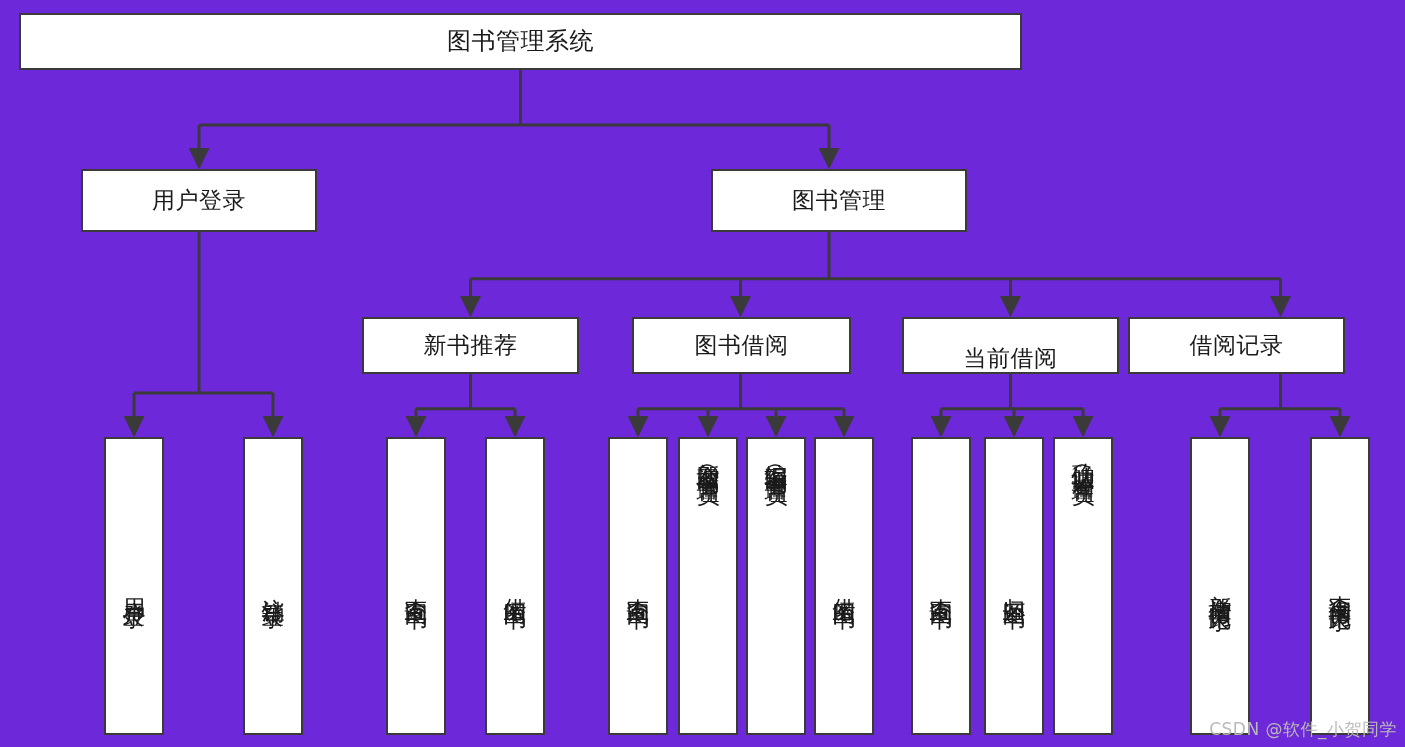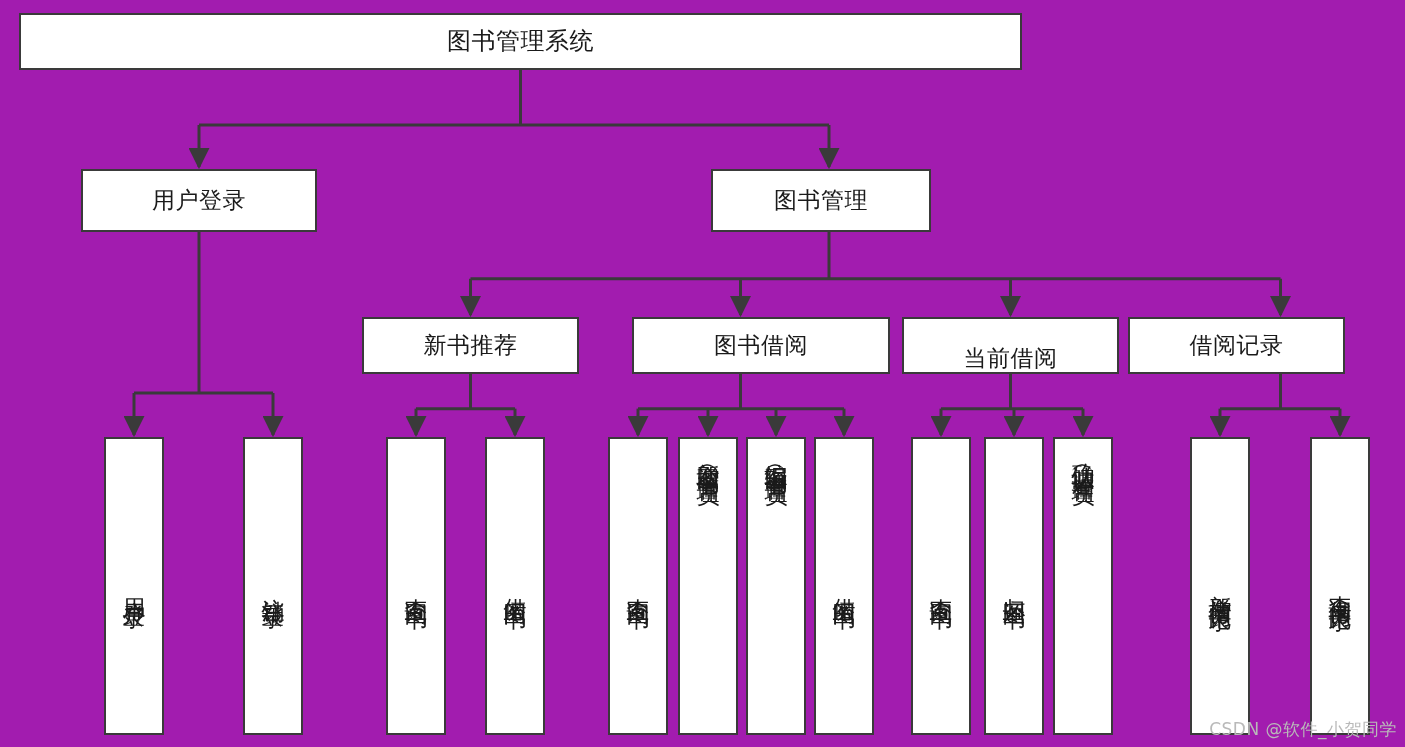--- a/index.html
+++ b/index.html
@@ -8,21 +8,21 @@
     padding: 0;
     background: #ffffff;
   }
   body {
     font-family: "DejaVu Sans", "Liberation Sans", sans-serif;
   }
   #diagram-root {
     position: relative;
     width: 1405px;
     height: 747px;
-    background: #a21caf;
+    background: #6d28d9;
     overflow: hidden;
   }
   #edge-layer {
     position: absolute;
     left: 0;
     top: 0;
     width: 1405px;
     height: 747px;
     pointer-events: none;
   }
@@ -130,28 +130,28 @@
       </g>
   </svg>
 
   <div class="node h root" style="left: 19px; top: 13px; width: 1003px; height: 57px;">
     <span class="node-label">图书管理系统</span>
   </div>
 
   <div class="node h" style="left: 81px; top: 169px; width: 236px; height: 63px;">
     <span class="node-label">用户登录</span>
   </div>
-  <div class="node h" style="left: 711px; top: 169px; width: 220px; height: 63px;">
+  <div class="node h" style="left: 711px; top: 169px; width: 256px; height: 63px;">
     <span class="node-label">图书管理</span>
   </div>
 
   <div class="node h" style="left: 362px; top: 317px; width: 217px; height: 57px;">
     <span class="node-label">新书推荐</span>
   </div>
-  <div class="node h" style="left: 632px; top: 317px; width: 258px; height: 57px;">
+  <div class="node h" style="left: 632px; top: 317px; width: 219px; height: 57px;">
     <span class="node-label">图书借阅</span>
   </div>
   <div class="node h" style="left: 902px; top: 317px; width: 217px; height: 57px; align-items: flex-end;">
     <span class="node-label">当前借阅</span>
   </div>
   <div class="node h" style="left: 1128px; top: 317px; width: 217px; height: 57px;">
     <span class="node-label">借阅记录</span>
   </div>
 
   <div class="node v" style="left: 104px; top: 437px; width: 60px; height: 298px;">

